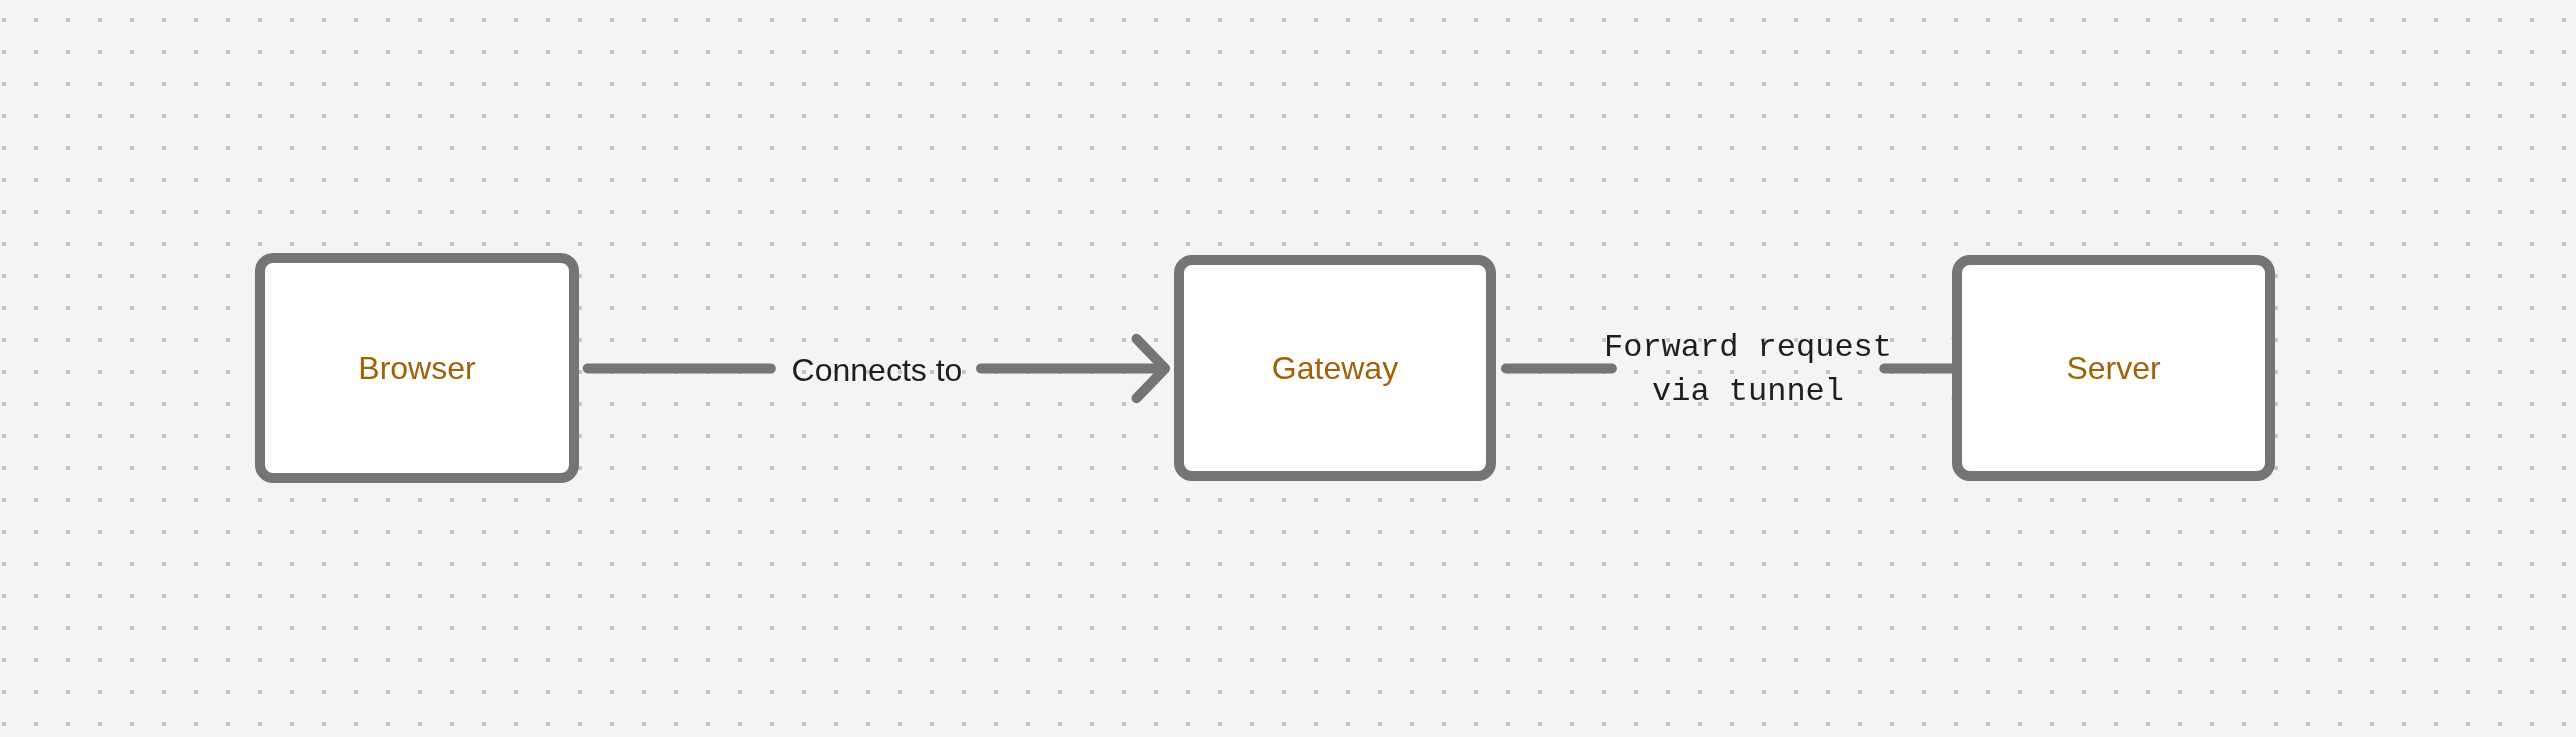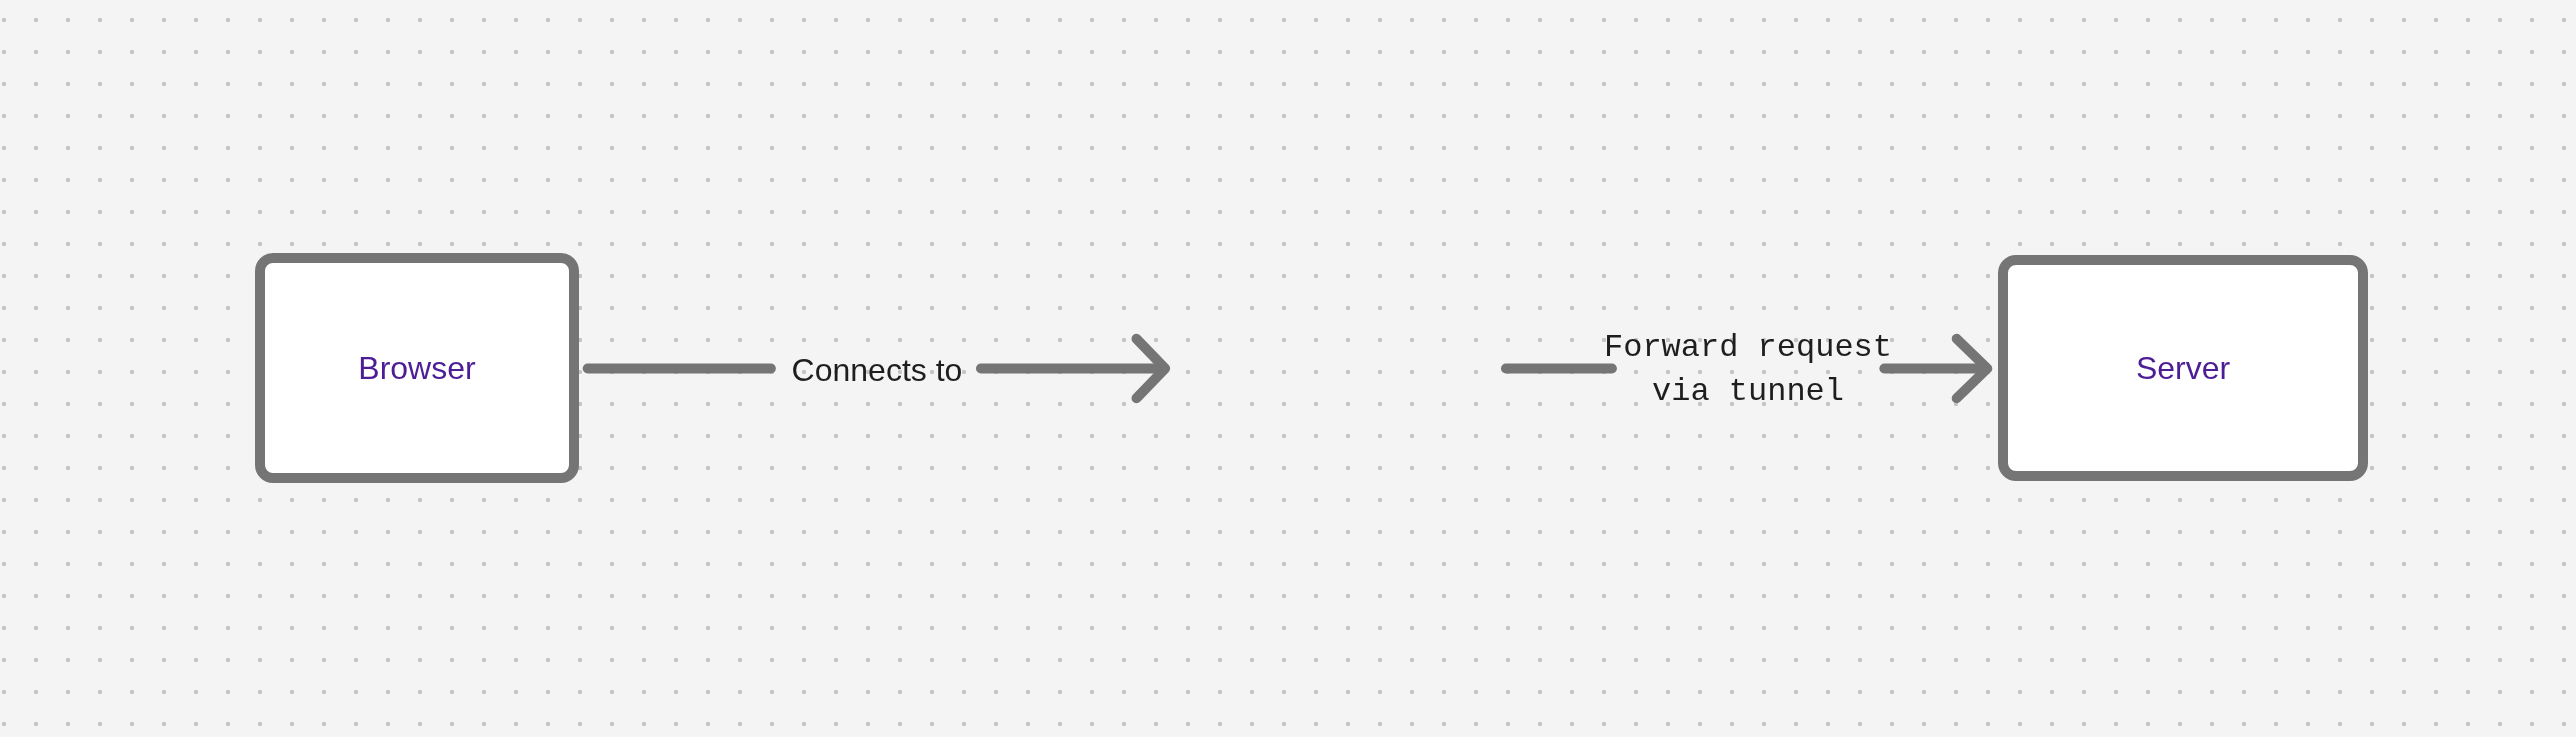--- a/index.html
+++ b/index.html
@@ -23,27 +23,27 @@
     background: #ffffff;
     border: 10px solid #757575;
     border-radius: 18px;
     display: flex;
     align-items: center;
     justify-content: center;
   }
   .node-label {
     font-size: 32px;
     line-height: 1.2;
-    color: #4c1d95;
+    color: #a16207;
     text-align: left;
     white-space: nowrap;
   }
   #node-browser { left: 255px; top: 253px; width: 324px; height: 230px; }
   #node-gateway { left: 1174px; top: 255px; width: 322px; height: 226px; }
-  #node-server  { left: 1998px; top: 255px; width: 370px; height: 226px; }
+  #node-server  { left: 1952px; top: 255px; width: 323px; height: 226px; }
 
   .connector-layer {
     position: absolute;
     left: 0;
     top: 0;
     width: 2576px;
     height: 737px;
   }
   .connector-label {
     position: absolute;
@@ -74,20 +74,23 @@
       <path d="M1520 372 H1627" stroke="#757575" stroke-width="10" stroke-linecap="round"></path>
       <path d="M1902 372 H2003" stroke="#757575" stroke-width="10" stroke-linecap="round"></path>
       <polyline points="1975,342 2006,372 1975,402" stroke="#757575" stroke-width="10" stroke-linecap="round" stroke-linejoin="round" fill="none"></polyline>
     </g>
   </svg>
 
   <div class="node" id="node-browser">
     <span class="node-label">Browser</span>
   </div>
 
+  <div class="node" id="node-gateway">
+    <span class="node-label">Gateway</span>
+  </div>
 
   <div class="node" id="node-server">
     <span class="node-label">Server</span>
   </div>
 
   <div class="connector-label" id="label-connects-to">Connects to</div>
 
   <div class="connector-label" id="label-forward-request">Forward request
 via tunnel</div>
 

